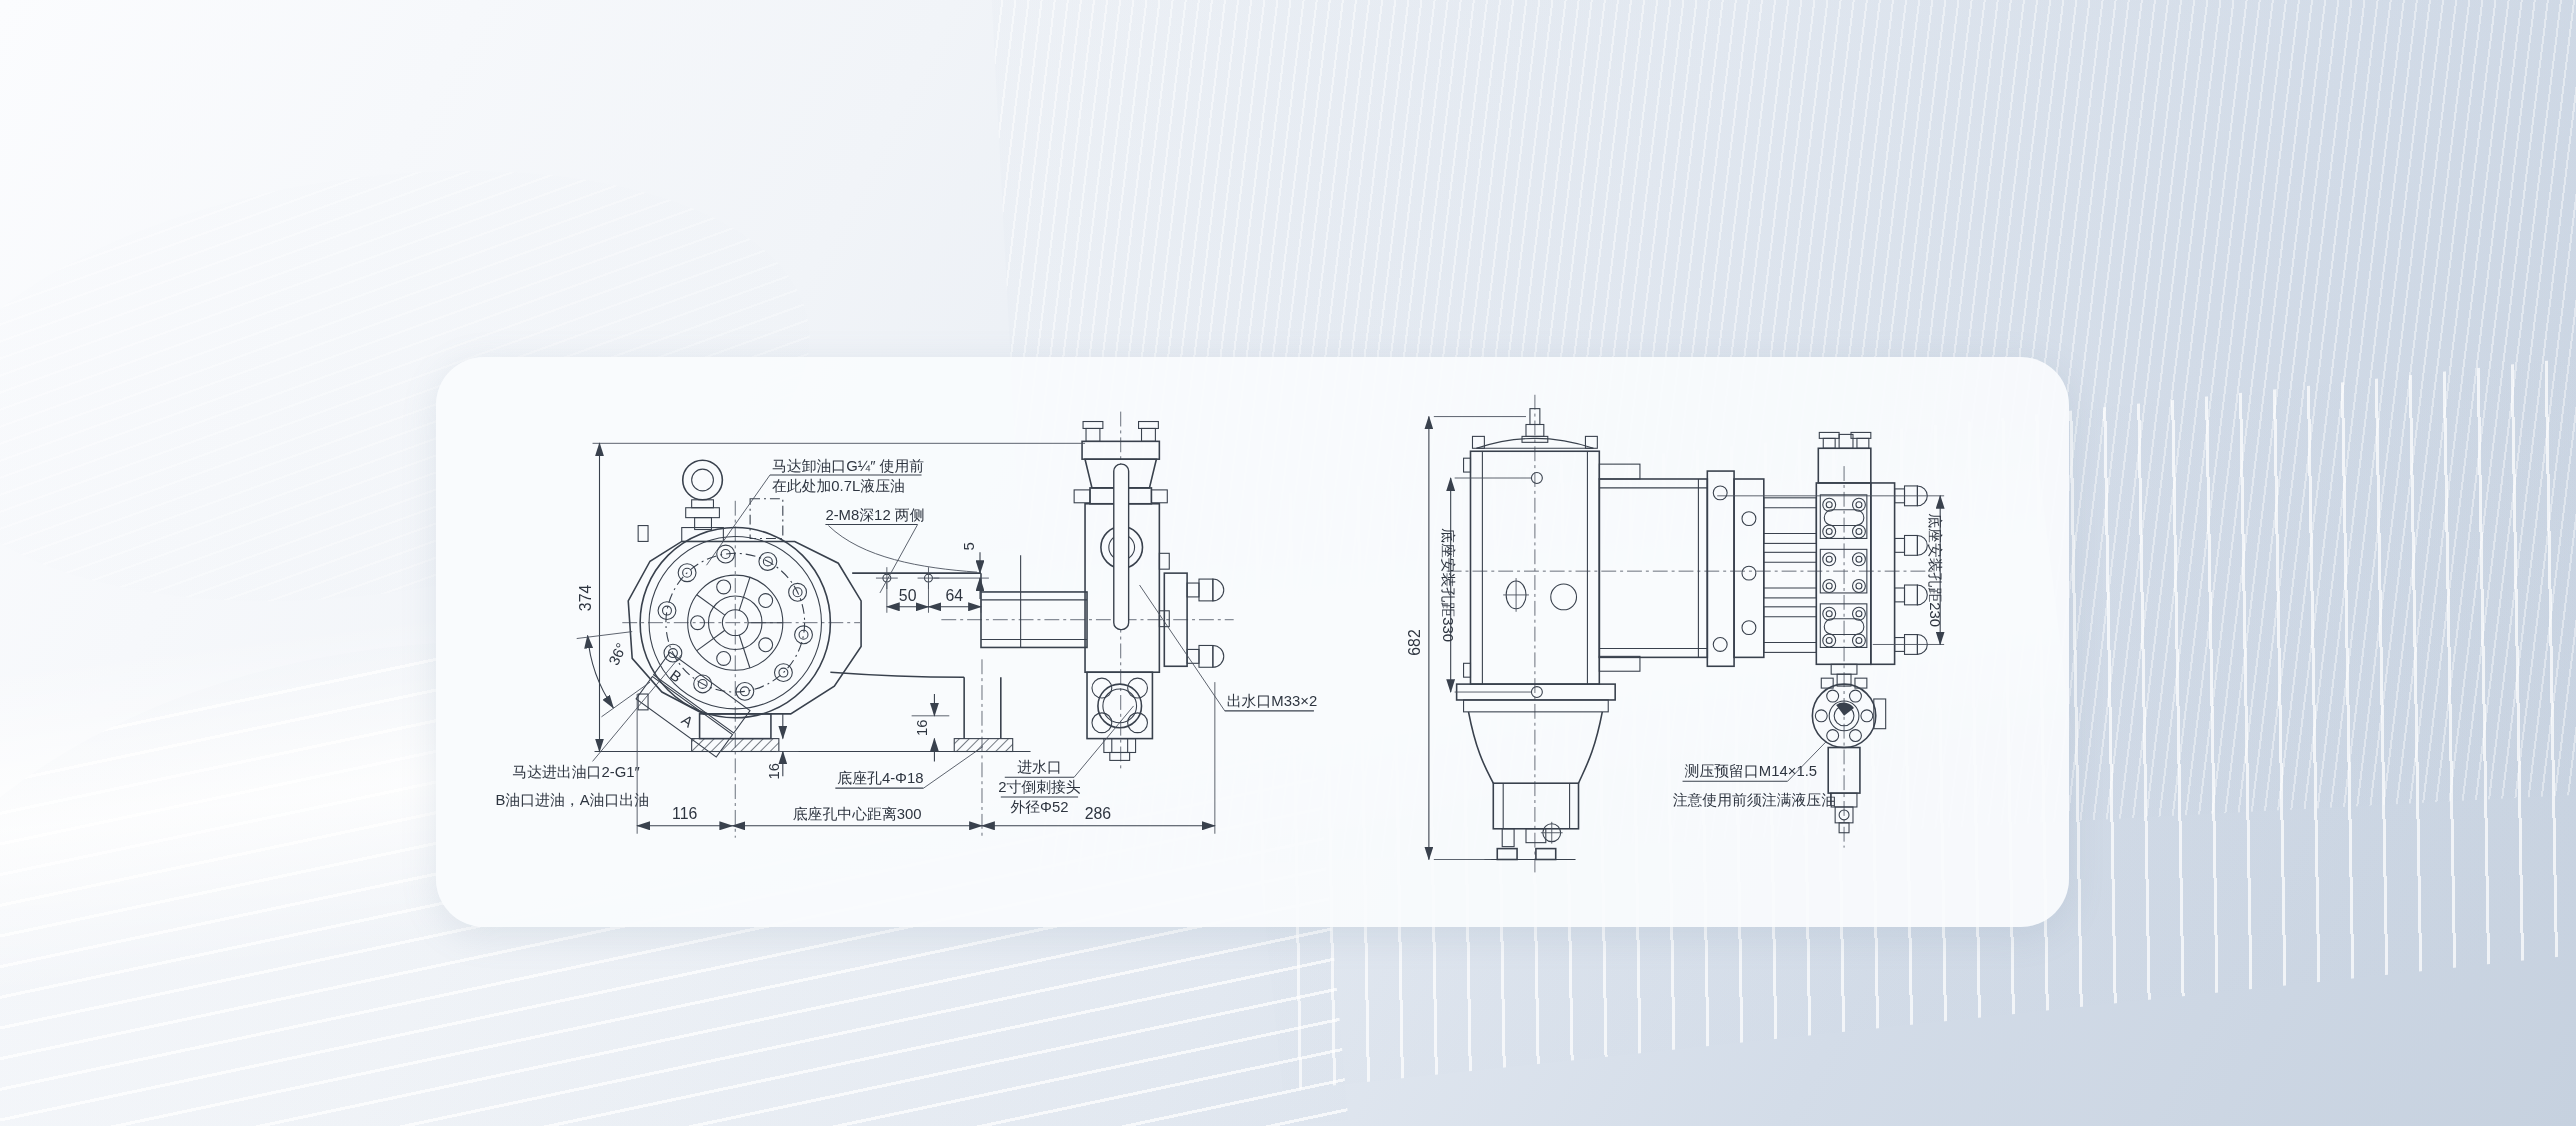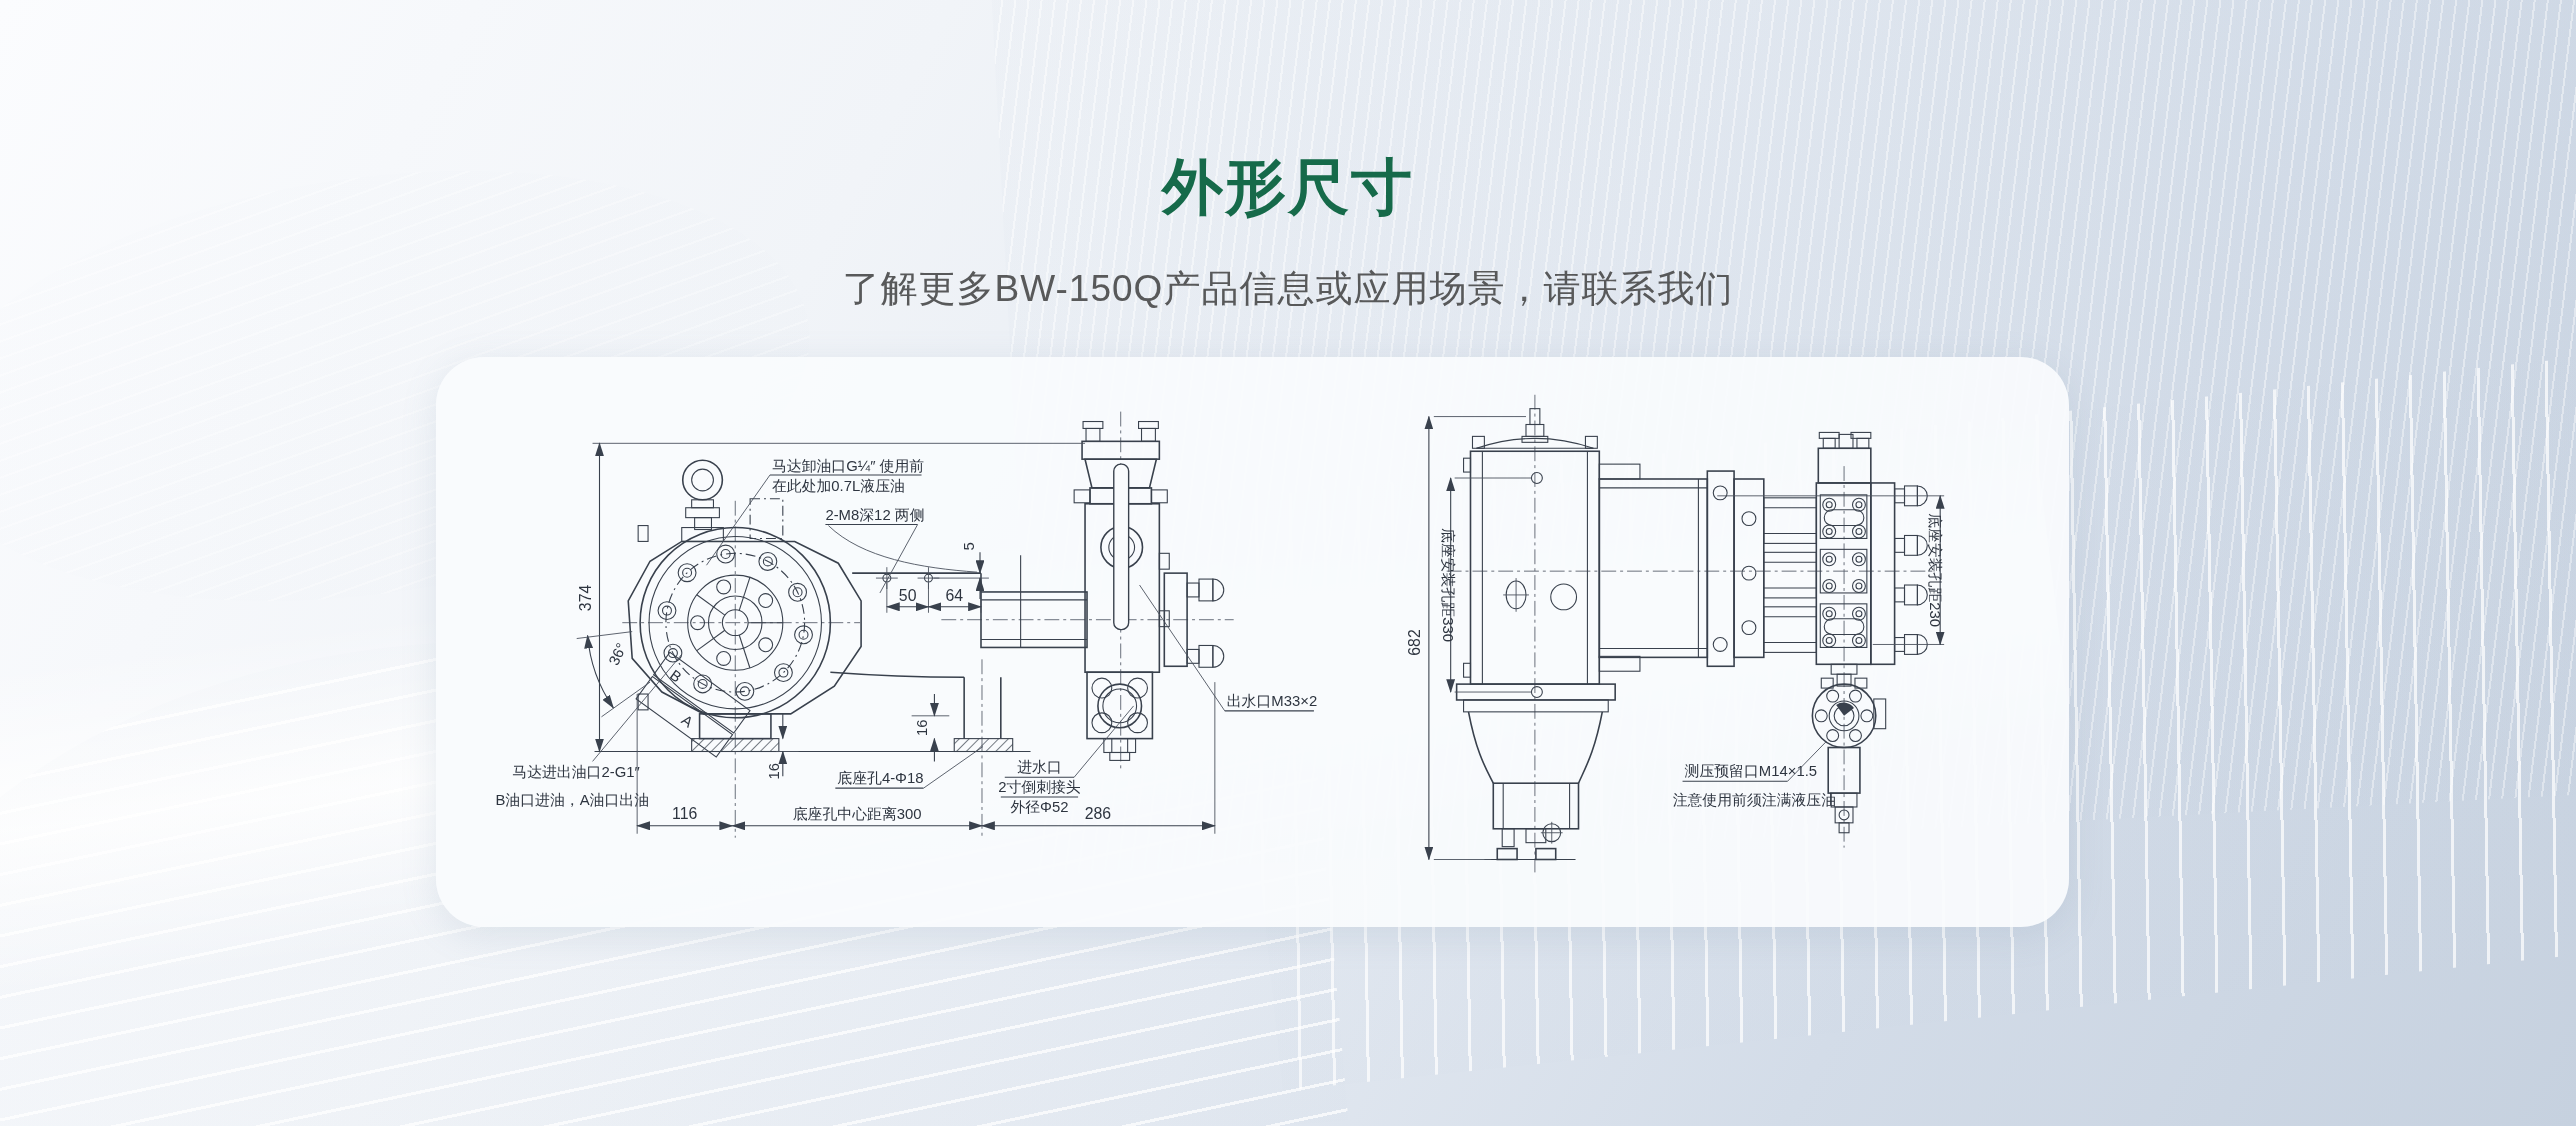--- a/index.html
+++ b/index.html
@@ -42,22 +42,20 @@
 </head>
 <body>
 
 <div class="stage">
   <div class="bg-lines-tr"></div>
   <div class="bg-lines-tr2"></div>
   <div class="bg-lines-ml"></div>
   <div class="bg-glow"></div>
   <div class="bg-lines-bl"></div>
 
-  <div class="page-title">外形尺寸</div>
-  <div class="page-subtitle">了解更多BW-150Q产品信息或应用场景，请联系我们</div>
 
   <div class="card">
     <svg width="1633" height="570" viewBox="440 360 1648 575">
       <defs>
         <marker id="arr" markerUnits="userSpaceOnUse" markerWidth="14" markerHeight="9" refX="13" refY="4.5" orient="auto-start-reverse">
           <path d="M0,0 L14,4.5 L0,9 Z" fill="#39414d"></path>
         </marker>
         <pattern id="hatch" width="7" height="7" patternUnits="userSpaceOnUse" patternTransform="rotate(45)">
           <line x1="0" y1="0" x2="0" y2="7" stroke="#39414d" stroke-width="1.4"></line>
         </pattern>

